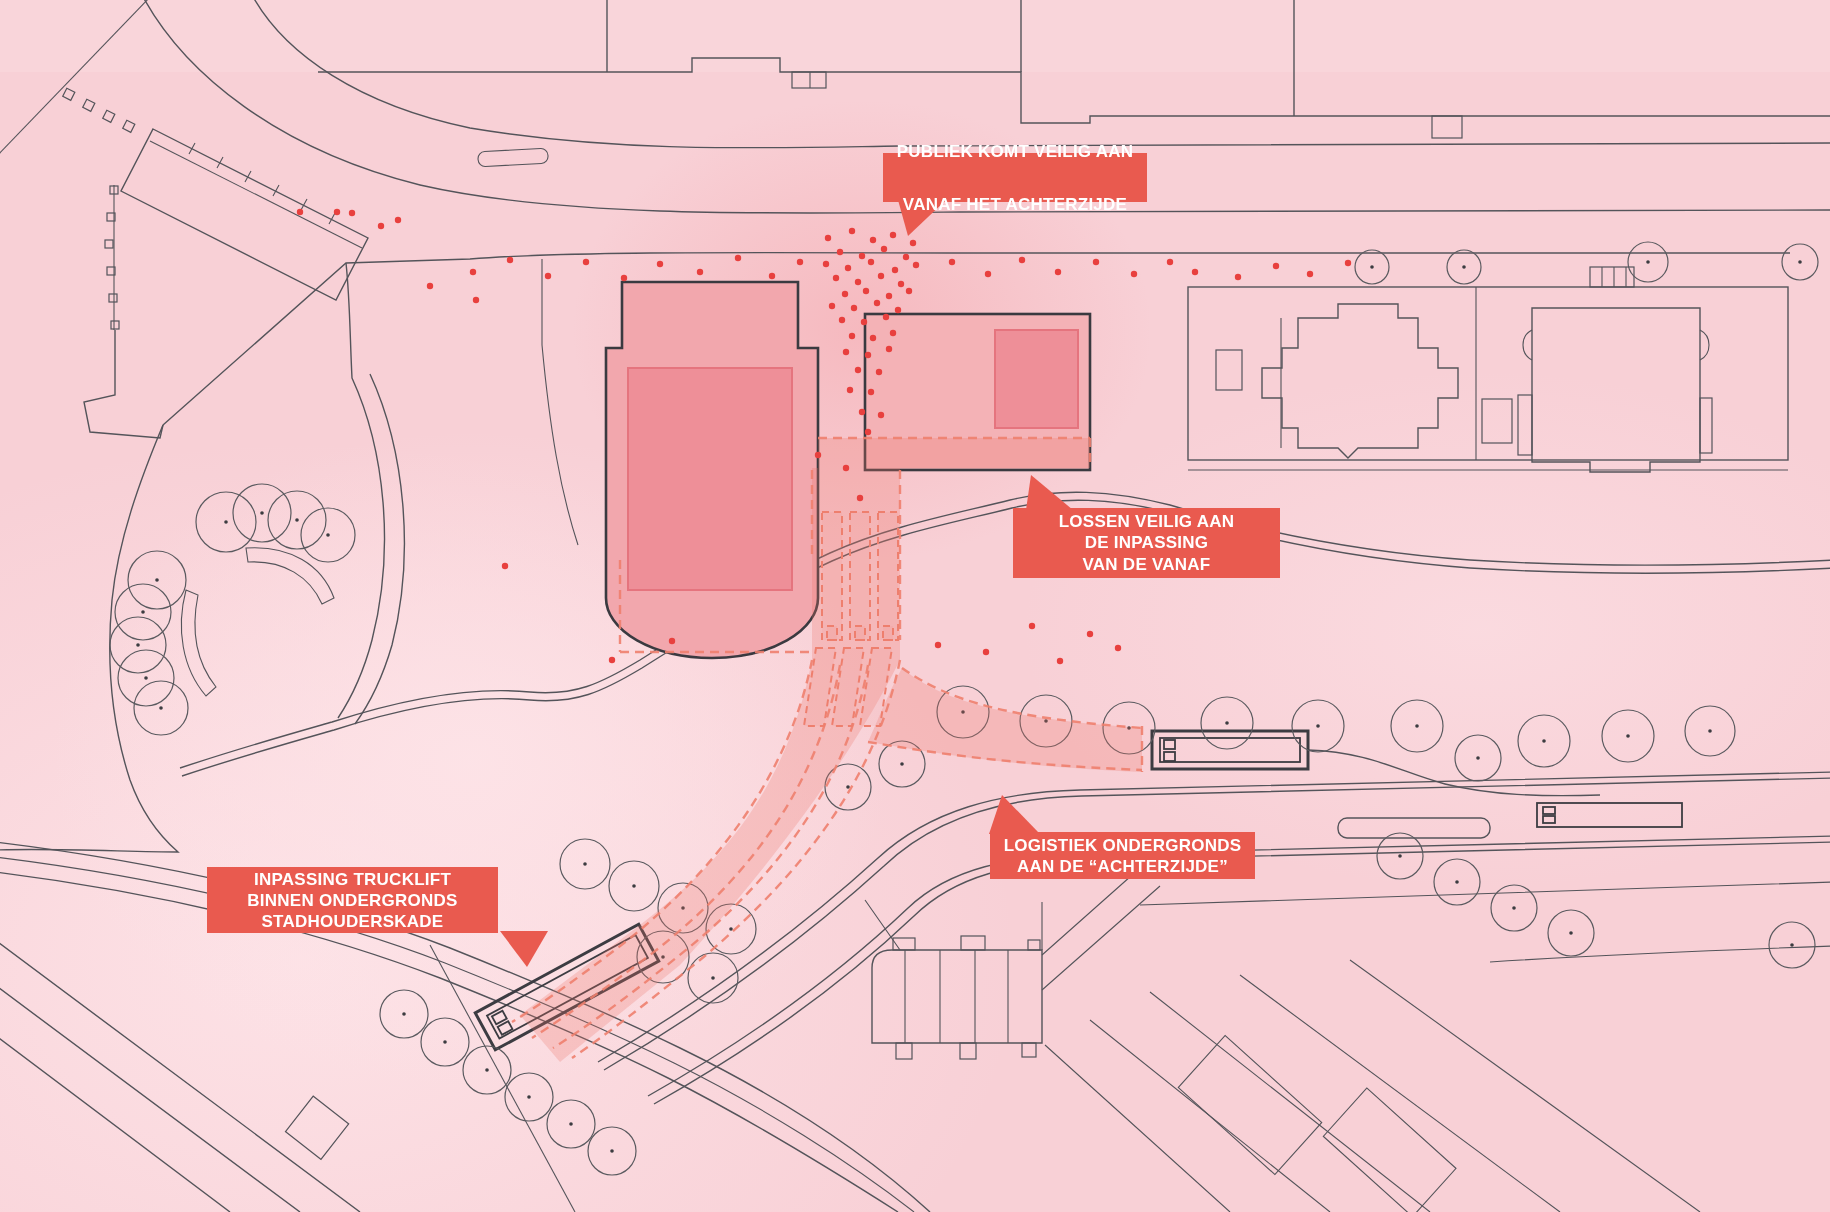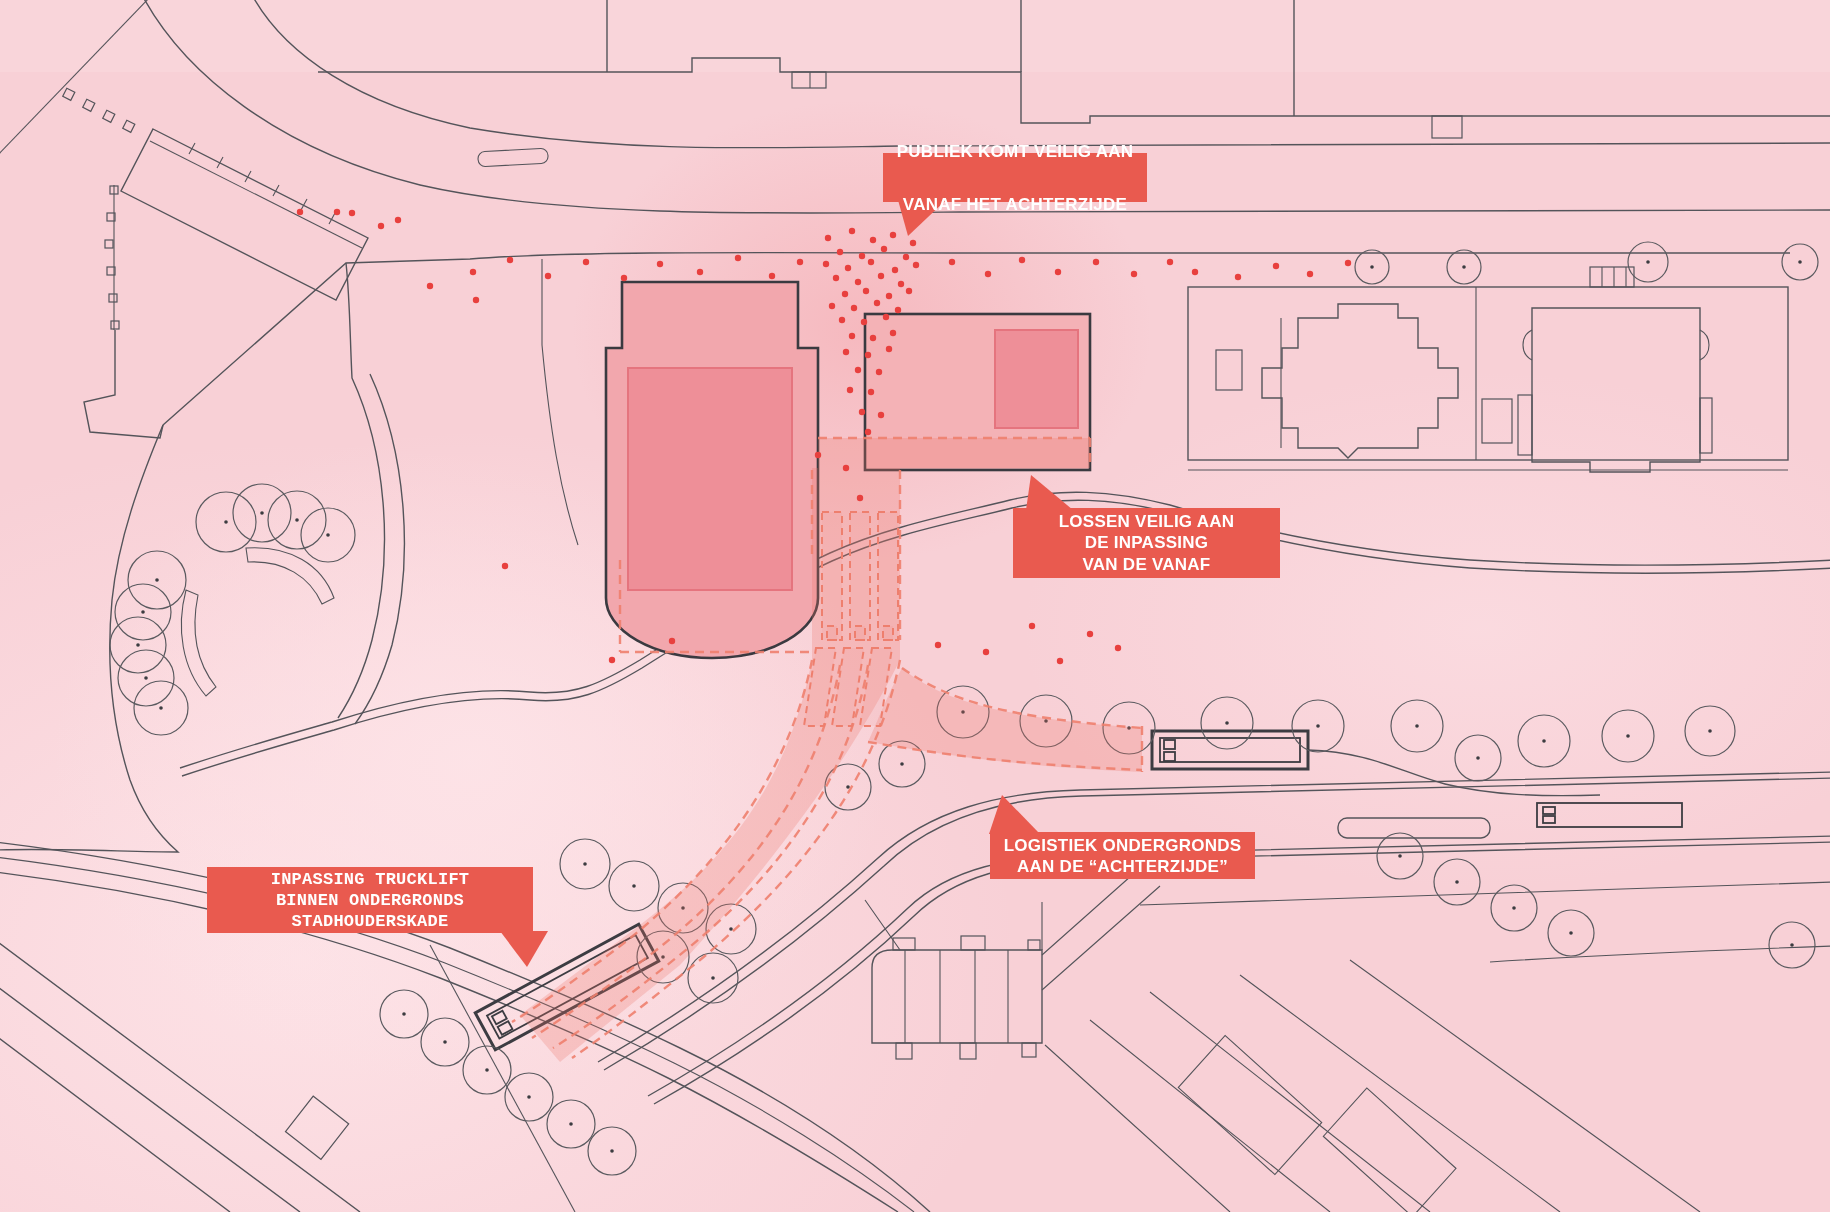--- a/index.html
+++ b/index.html
@@ -26,21 +26,21 @@
   .treedot{fill:#3c3c40;}
   .dot{fill:var(--dot);}
   .tail{fill:var(--label-red);}
   .sq{fill:none;stroke:var(--line);stroke-width:1.2;}
   .annotation{position:absolute;background:var(--label-red);color:var(--label-text);
       font-weight:700;font-size:17px;line-height:21px;text-align:center;
       letter-spacing:.25px;display:flex;flex-direction:column;justify-content:center;z-index:5;}
   #ann-publiek{left:883px;top:153px;width:264px;height:49px;gap:32px;}
   #ann-lossen{left:1013px;top:508px;width:267px;height:70px;line-height:21.5px;}
   #ann-logistiek{left:982px;top:832px;width:265px;height:47px;margin-left:8px;}
-  #ann-inpassing{left:207px;top:867px;width:326px;height:66px;font-family:Liberation Mono, monospace;}
+  #ann-inpassing{left:207px;top:867px;width:291px;height:66px;}
   #caption{position:absolute;left:476px;top:1163px;width:900px;text-align:center;z-index:5;
       color:var(--caption);font-weight:700;font-size:17.5px;line-height:23px;}
 </style>
 </head>
 <body>
 
 <div id="stage">
 
 <svg id="map-svg" width="1830" height="1212" viewBox="0 0 1830 1212">
   <defs>

